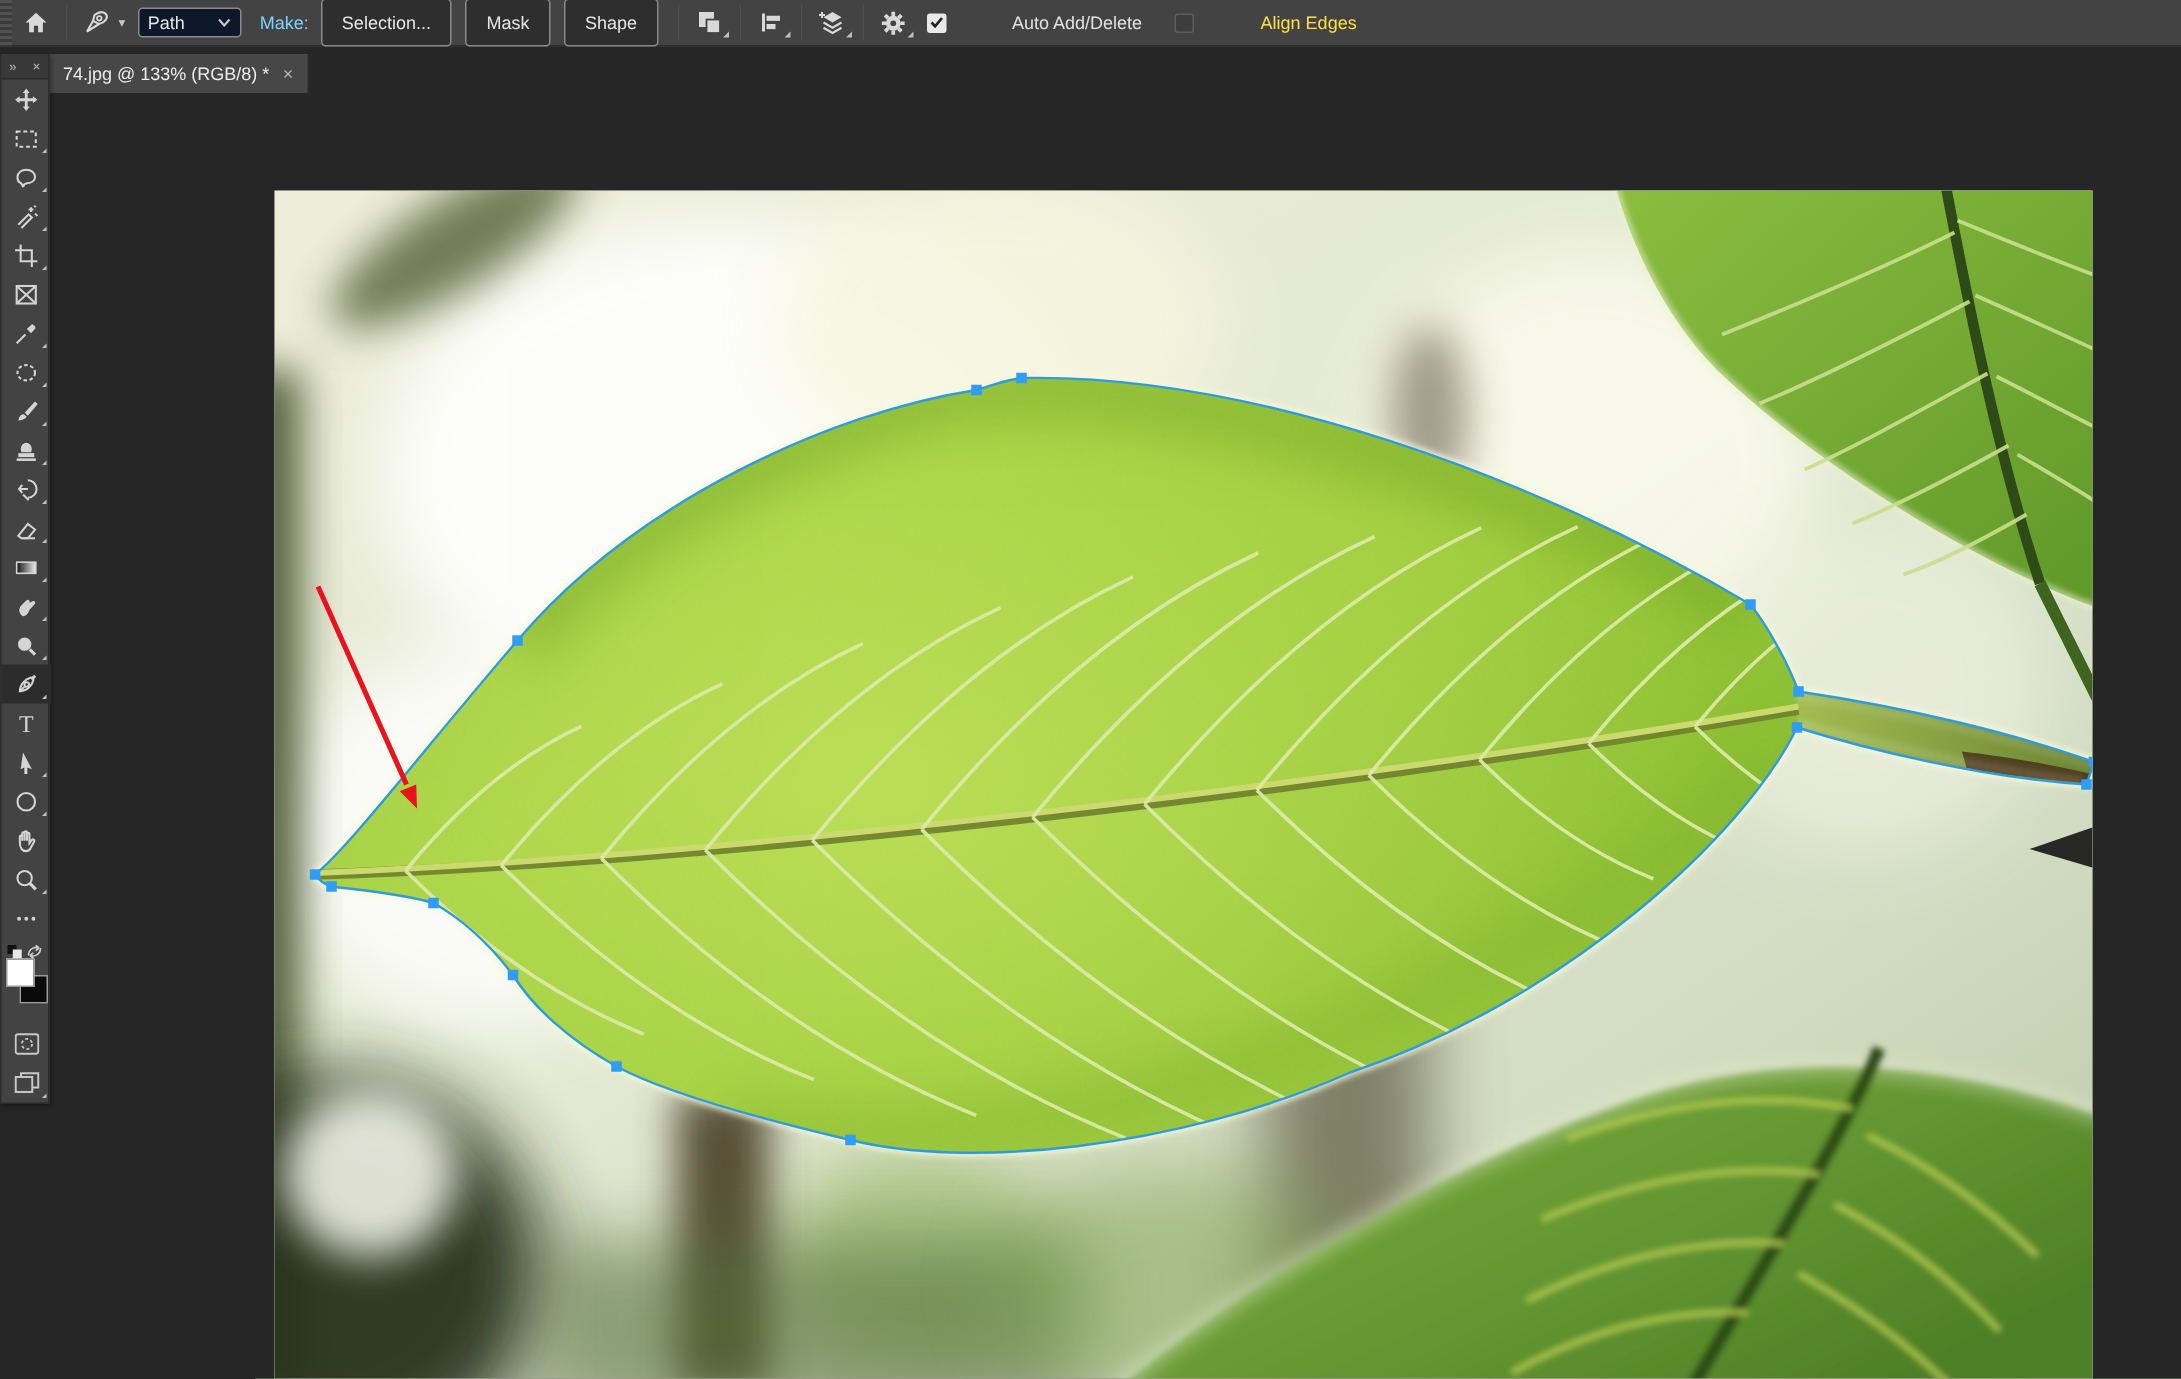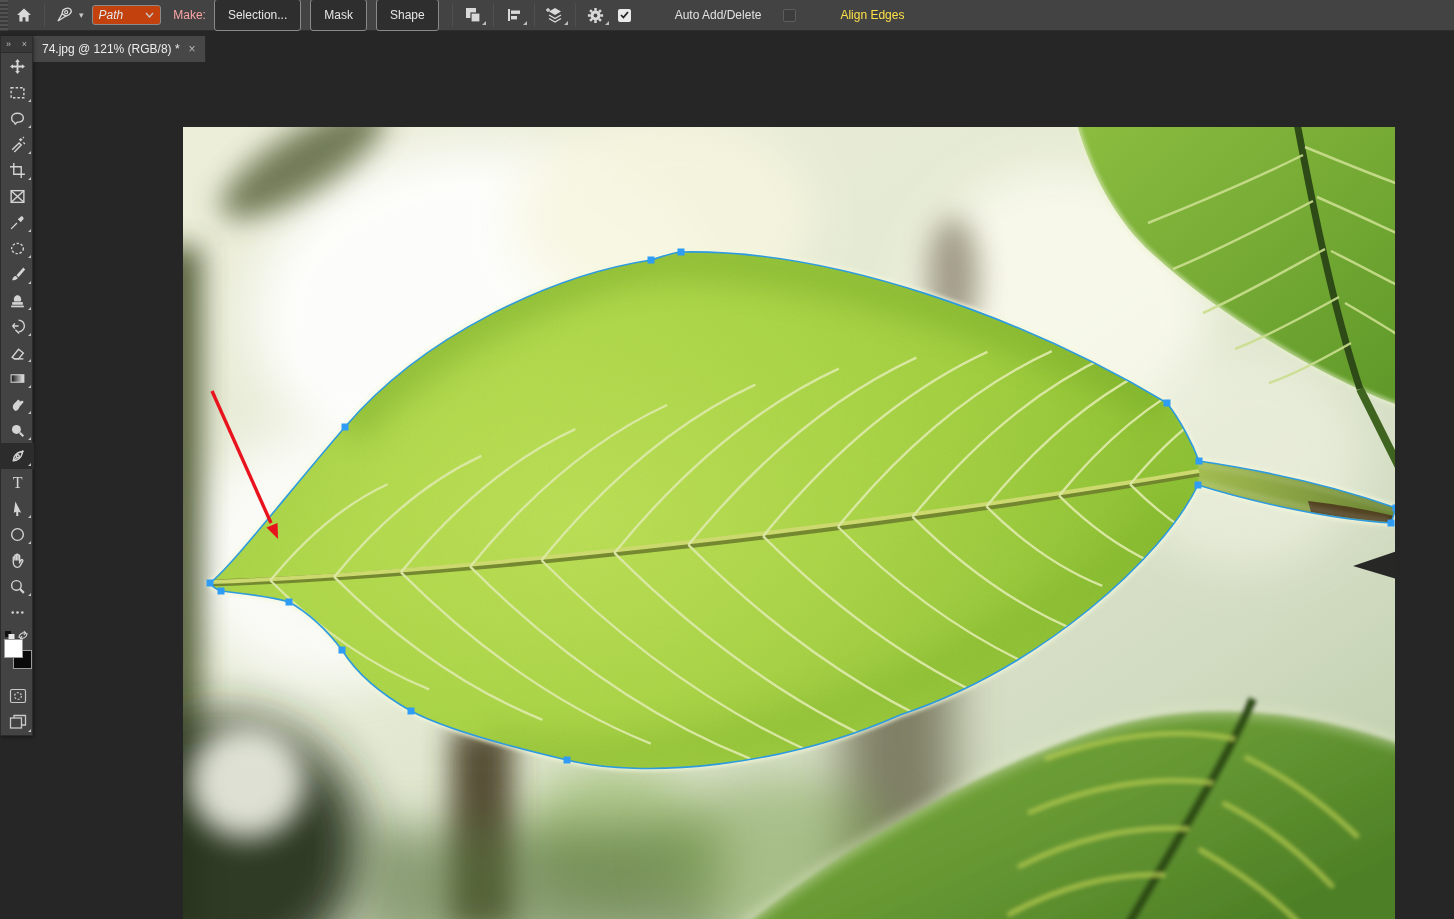--- a/index.html
+++ b/index.html
@@ -8,24 +8,24 @@
 
   
   .options-bar { position:absolute; left:0; top:0; width:1454px; height:31px;
     background:#434343; border-bottom:1px solid #2e2e2e; display:flex; align-items:center; }
   .grip { width:8px; height:31px;
     background:repeating-linear-gradient(180deg,#515151 0 2px,#3a3a3a 2px 4px); }
   .ob-icon { width:26px; height:22px; display:flex; align-items:center; justify-content:center;
     margin:0 3px; position:relative; }
   .ob-sep { width:1px; height:24px; background:#383838; border-right:1px solid #4f4f4f; margin:0 4px; }
   .ob-chevron { color:#c8c8c8; font-size:9px; margin-left:-2px; margin-right:2px; }
-  .ps-select { height:20px; background:#c2410c; border:1px solid #8a8a8a; border-radius:3px;
+  .ps-select { height:20px; background:#0f172a; border:1px solid #8a8a8a; border-radius:3px;
     color:#e6e6e6; font-size:12px; display:flex; align-items:center; padding:0 6px; gap:22px;
-    margin-left:6px; min-width:62px; justify-content:space-between;font-style:italic; }
-  .ps-label { color:#fca5a5; font-size:12px; margin:0 8px 0 12px; }
+    margin-left:6px; min-width:62px; justify-content:space-between; }
+  .ps-label { color:#7dd3fc; font-size:12px; margin:0 8px 0 12px; }
   .ps-btn { height:32px; background:#2e2e2e; border:1px solid #8a8a8a; border-radius:3px;
     color:#e6e6e6; font-size:12px; padding:0 13px; margin-right:9px; display:flex; align-items:center; }
   .flyout-corner::after { content:""; position:absolute; right:0px; bottom:1px;
     border-left:4px solid transparent; border-bottom:4px solid #bdbdbd; }
   .checkbox { width:13px; height:13px; border-radius:2px; background:#e9e9e9;
     display:inline-flex; align-items:center; justify-content:center; margin-right:6px; }
   .checkbox svg { display:block; }
   .checkbox.off { background:#3d3d3d; border:1px solid #5d5d5d; }
   .cb-label { color:#e2e2e2; font-size:12px; }
   .cb-label.disabled { color:#fde047; }
@@ -135,21 +135,21 @@
     </span>
     <span class="cb-label">Auto Add/Delete</span>
   </div>
   <div class="cb-wrap">
     <span class="checkbox off"></span>
     <span class="cb-label disabled">Align Edges</span>
   </div>
 </div>
 
 <div class="doc-tab">
-  <span>74.jpg @ 121% (RGB/8) *</span>
+  <span>74.jpg @ 133% (RGB/8) *</span>
   <span class="tab-close">×</span>
 </div>
 
 <div class="canvas">
 <svg width="1212" height="792" viewBox="0 0 1212 792">
   <defs>
     <linearGradient id="bgGrad" x1="0" y1="0" x2="1" y2="1">
       <stop offset="0" stop-color="#edeeda"></stop>
           <stop offset="0.45" stop-color="#e3e9d2"></stop>
       <stop offset="0.75" stop-color="#d2dcc2"></stop>

